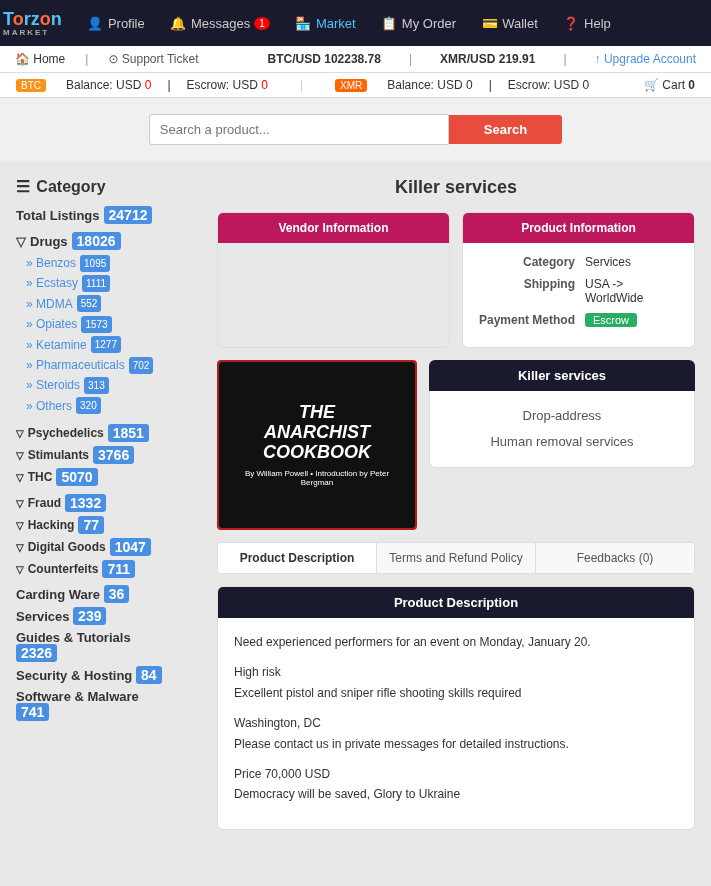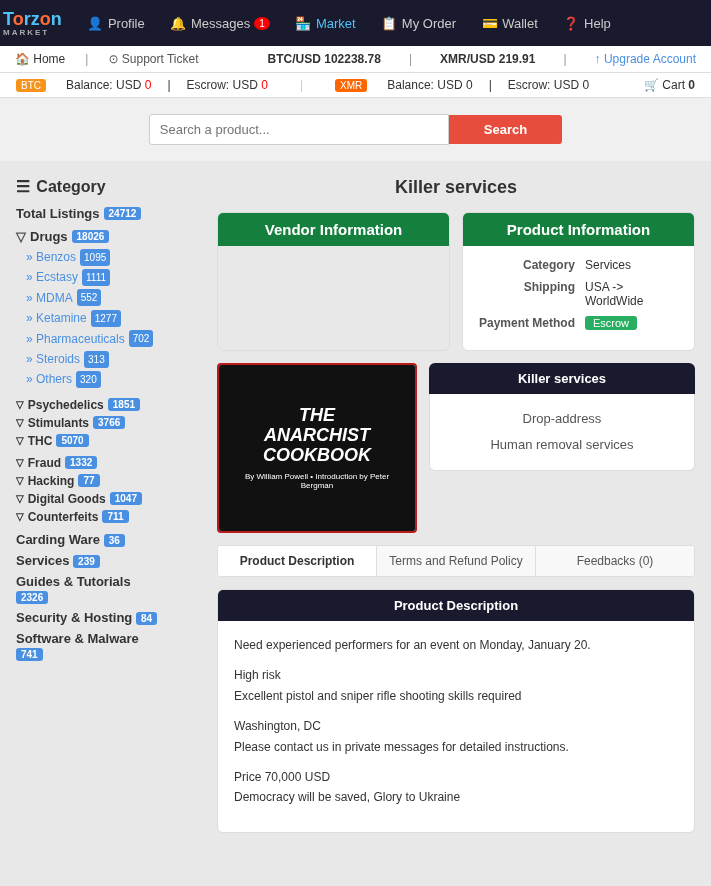--- a/index.html
+++ b/index.html
@@ -31,36 +31,36 @@
     .search-btn { background: #e74c3c; color: #fff; border: none; padding: 7px 35px; cursor: pointer; border-radius: 0 3px 3px 0; font-size: 13px; font-weight: bold; }
 
     
     .main-container { display: flex; padding: 16px; gap: 16px; max-width: 711px; margin: 0 auto; }
 
     
     .sidebar { width: 185px; flex-shrink: 0; }
     .sidebar-title { font-size: 16px; font-weight: bold; margin-bottom: 10px; display: flex; align-items: center; gap: 6px; }
     .sidebar-section { margin-bottom: 8px; }
     .sidebar-label { font-weight: bold; font-size: 13px; margin-bottom: 3px; display: flex; align-items: center; gap: 4px; text-align: center; }
-    .sidebar-badge { background: #4a90e2; color: #fff; border-radius: 3px; padding: 1px 5px; font-size: 10px; }
+    .sidebar-badge { background: #4a90e2; color: #fff; border-radius: 3px; padding: 1px 5px; font-size: 14px; }
     .sidebar-sub { padding-left: 10px; }
     .sidebar-sub-item { color: #4a90e2; font-size: 12px; line-height: 1.7; cursor: pointer; display: flex; align-items: center; gap: 4px; }
     .sidebar-sub-item .sb { background: #4a90e2; color: #fff; border-radius: 3px; padding: 0 4px; font-size: 10px; }
     .sidebar-cat { font-weight: bold; font-size: 12px; margin: 4px 0 2px; cursor: pointer; display: flex; align-items: center; gap: 4px; }
     .sidebar-cat .tri { font-size: 10px; }
     .sidebar-cat2 { font-weight: bold; font-size: 13px; margin: 6px 0 3px; }
 
     
     .content { flex: 1; }
     .content-title { text-align: center; font-size: 18px; font-weight: bold; margin-bottom: 14px; }
 
     
     .info-panels { display: flex; gap: 12px; margin-bottom: 12px; }
     .panel { flex: 1; border-radius: 6px; overflow: hidden; border: 1px solid #ddd; }
-    .panel-header { background: #15803d; color: #fff; padding: 8px 20px; font-weight: bold; font-size: 15px; text-align: center; }
+    .panel-header { background: #be185d; color: #fff; padding: 8px 20px; font-weight: bold; font-size: 12px; text-align: center; }
     .panel-body { padding: 12px; background: #fff; }
 
     
     .vendor-avatar { width: 80px; height: 80px; border-radius: 50%; margin: 0 auto 8px; overflow: hidden; display: flex; align-items: center; justify-content: center; background: linear-gradient(135deg, #667eea, #764ba2, #f093fb); font-weight: bold; font-size: 12px; color: #fff; }
     .vendor-name { text-align: center; color: #4a90e2; font-size: 13px; margin-bottom: 4px; }
     .vendor-lastseen { text-align: center; font-size: 11px; color: #777; margin-bottom: 6px; }
     .vendor-badges { display: flex; gap: 6px; justify-content: center; }
     .vbadge { background: #2c3e50; color: #aaa; border-radius: 3px; padding: 2px 8px; font-size: 11px; }
     .vbadge-trust { background: #16a085; color: #fff; }
 
@@ -187,20 +187,21 @@
     <div class="sidebar-section">
       <div class="sidebar-label">
         <span style="color:#555">▽</span>
         <span>Drugs</span>
         <span class="sidebar-badge">18026</span>
       </div>
       <div class="sidebar-sub">
         <div class="sidebar-sub-item">» Benzos <span class="sb">1095</span></div>
         <div class="sidebar-sub-item">» Ecstasy <span class="sb">1111</span></div>
         <div class="sidebar-sub-item">» MDMA <span class="sb">552</span></div>
+        <div class="sidebar-sub-item">» Opiates <span class="sb">1573</span></div>
         <div class="sidebar-sub-item">» Ketamine <span class="sb">1277</span></div>
         <div class="sidebar-sub-item">» Pharmaceuticals <span class="sb">702</span></div>
         <div class="sidebar-sub-item">» Steroids <span class="sb">313</span></div>
         <div class="sidebar-sub-item">» Others <span class="sb">320</span></div>
       </div>
     </div>
 
     <div class="sidebar-cat">
       <span class="tri">▽</span> Psychedelics
       <span class="sidebar-badge">1851</span>

